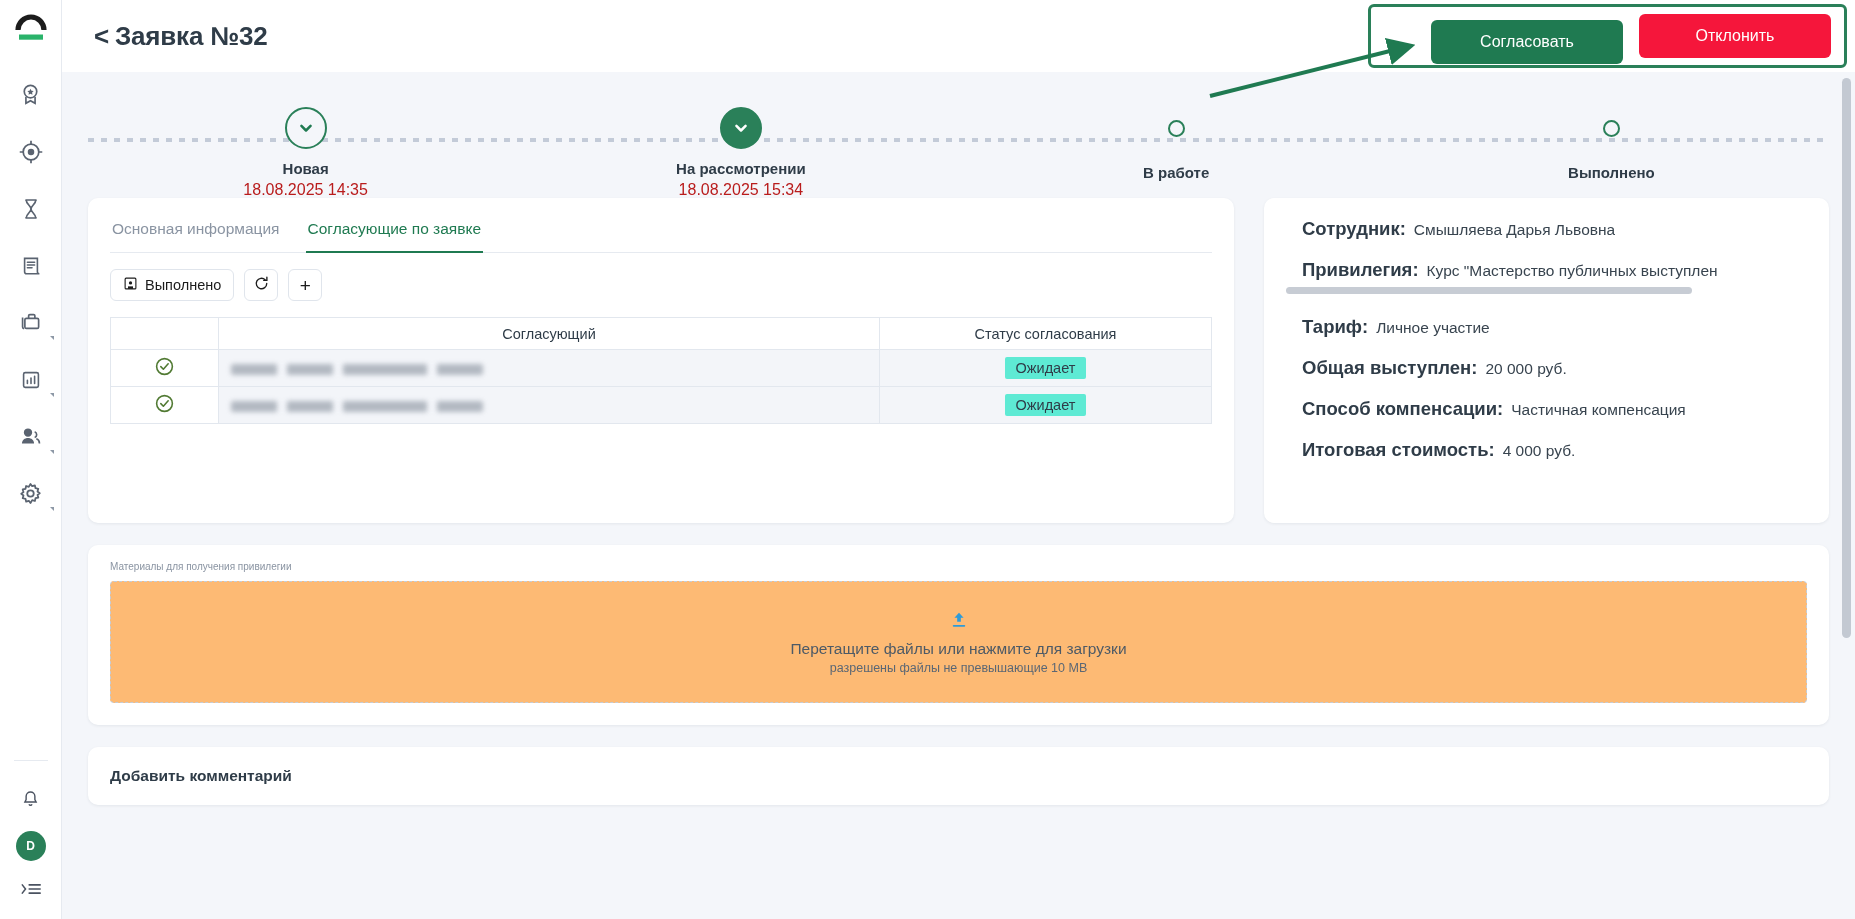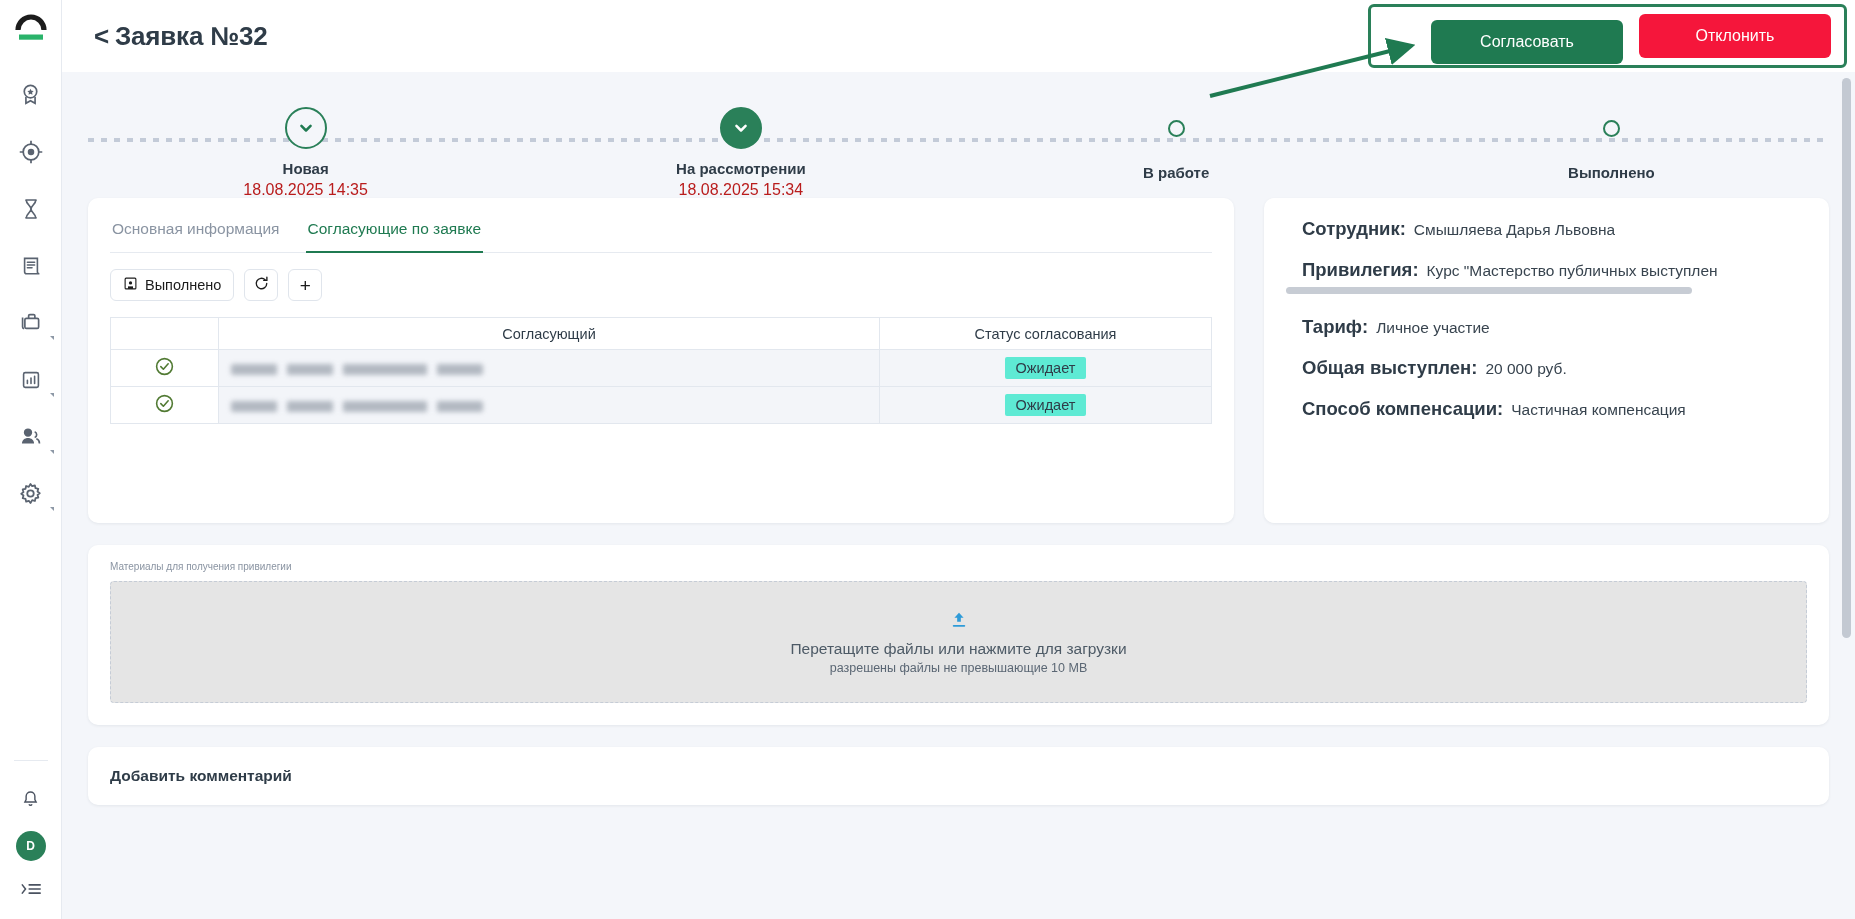--- a/index.html
+++ b/index.html
@@ -160,21 +160,21 @@
 
   
   .upload-card{
     background:#fff;border-radius:10px;box-shadow:0 1px 3px rgba(36,48,66,.08);
     margin-top:22px;padding:16px 22px 22px 22px;
   }
   .upload-label{font-size:10px;color:#8a94a2;margin-bottom:9px;}
   .dropzone{
     border:1px dashed #c5ccd6;border-radius:4px;height:122px;
     display:flex;flex-direction:column;align-items:center;justify-content:center;
-    cursor:pointer;background:#e5e5e5;
+    cursor:pointer;background:#fdba74;
   }
   .upload-icon{margin-bottom:6px;}
   .dz-main{font-size:15.5px;color:#4d5a66;}
   .dz-sub{font-size:12.5px;color:#5b6774;margin-top:3px;}
 
   
   .comment-card{
     background:#fff;border-radius:10px;box-shadow:0 1px 3px rgba(36,48,66,.08);
     margin-top:22px;padding:20px 22px 20px 22px;
   }
@@ -483,20 +483,24 @@
             <span class="info-label">Общая выступлен:</span>
             <span class="info-value">20 000 руб.</span>
           </div>
 
           <div class="info-row">
             <span class="info-label">Способ компенсации:</span>
             <span class="info-value">Частичная компенсация</span>
           </div>
 
 
+          <div class="info-row">
+            <span class="info-label">Итоговая стоимость:</span>
+            <span class="info-value">4 000 руб.</span>
+          </div>
         </aside>
       </div>
 
       <section class="upload-card">
         <div class="upload-label">Материалы для получения привилегии</div>
         <div class="dropzone">
           <span class="upload-icon">
             <svg width="22" height="22" viewBox="0 0 24 24" fill="none" stroke="#2e9bd8" stroke-width="2" stroke-linecap="round" stroke-linejoin="round">
               <path d="M12 4.2l5 5.4h-3v4.4h-4V9.6H7z" fill="#2e9bd8" stroke="none"></path>
               <path d="M6.2 18.4h11.6"></path>

